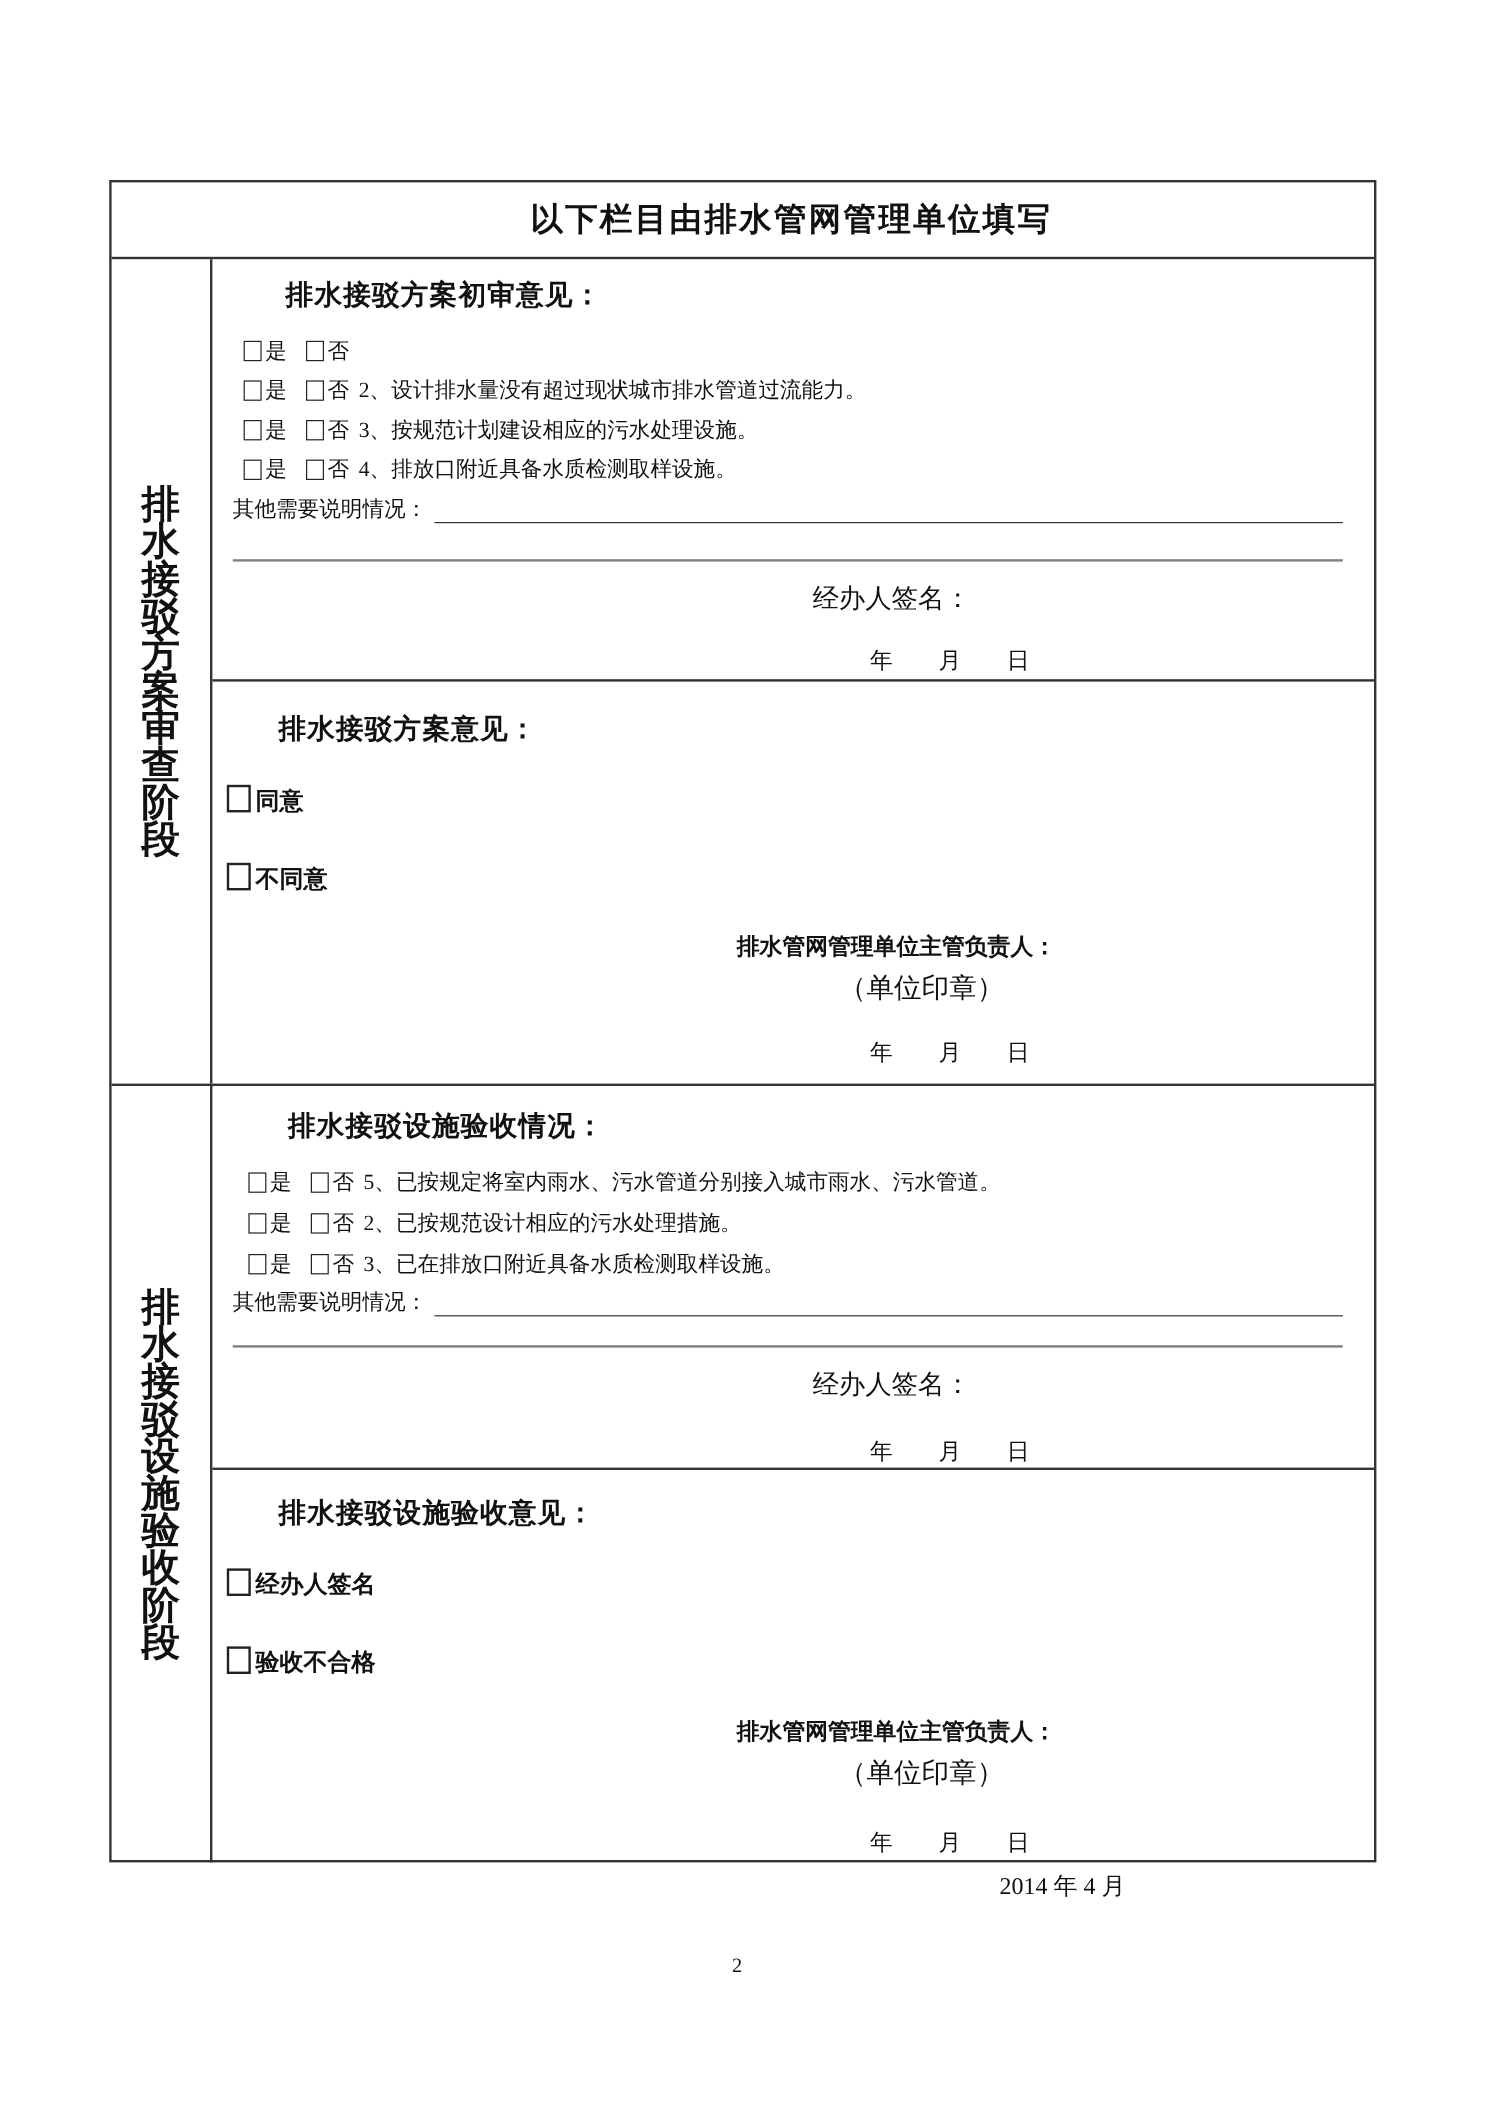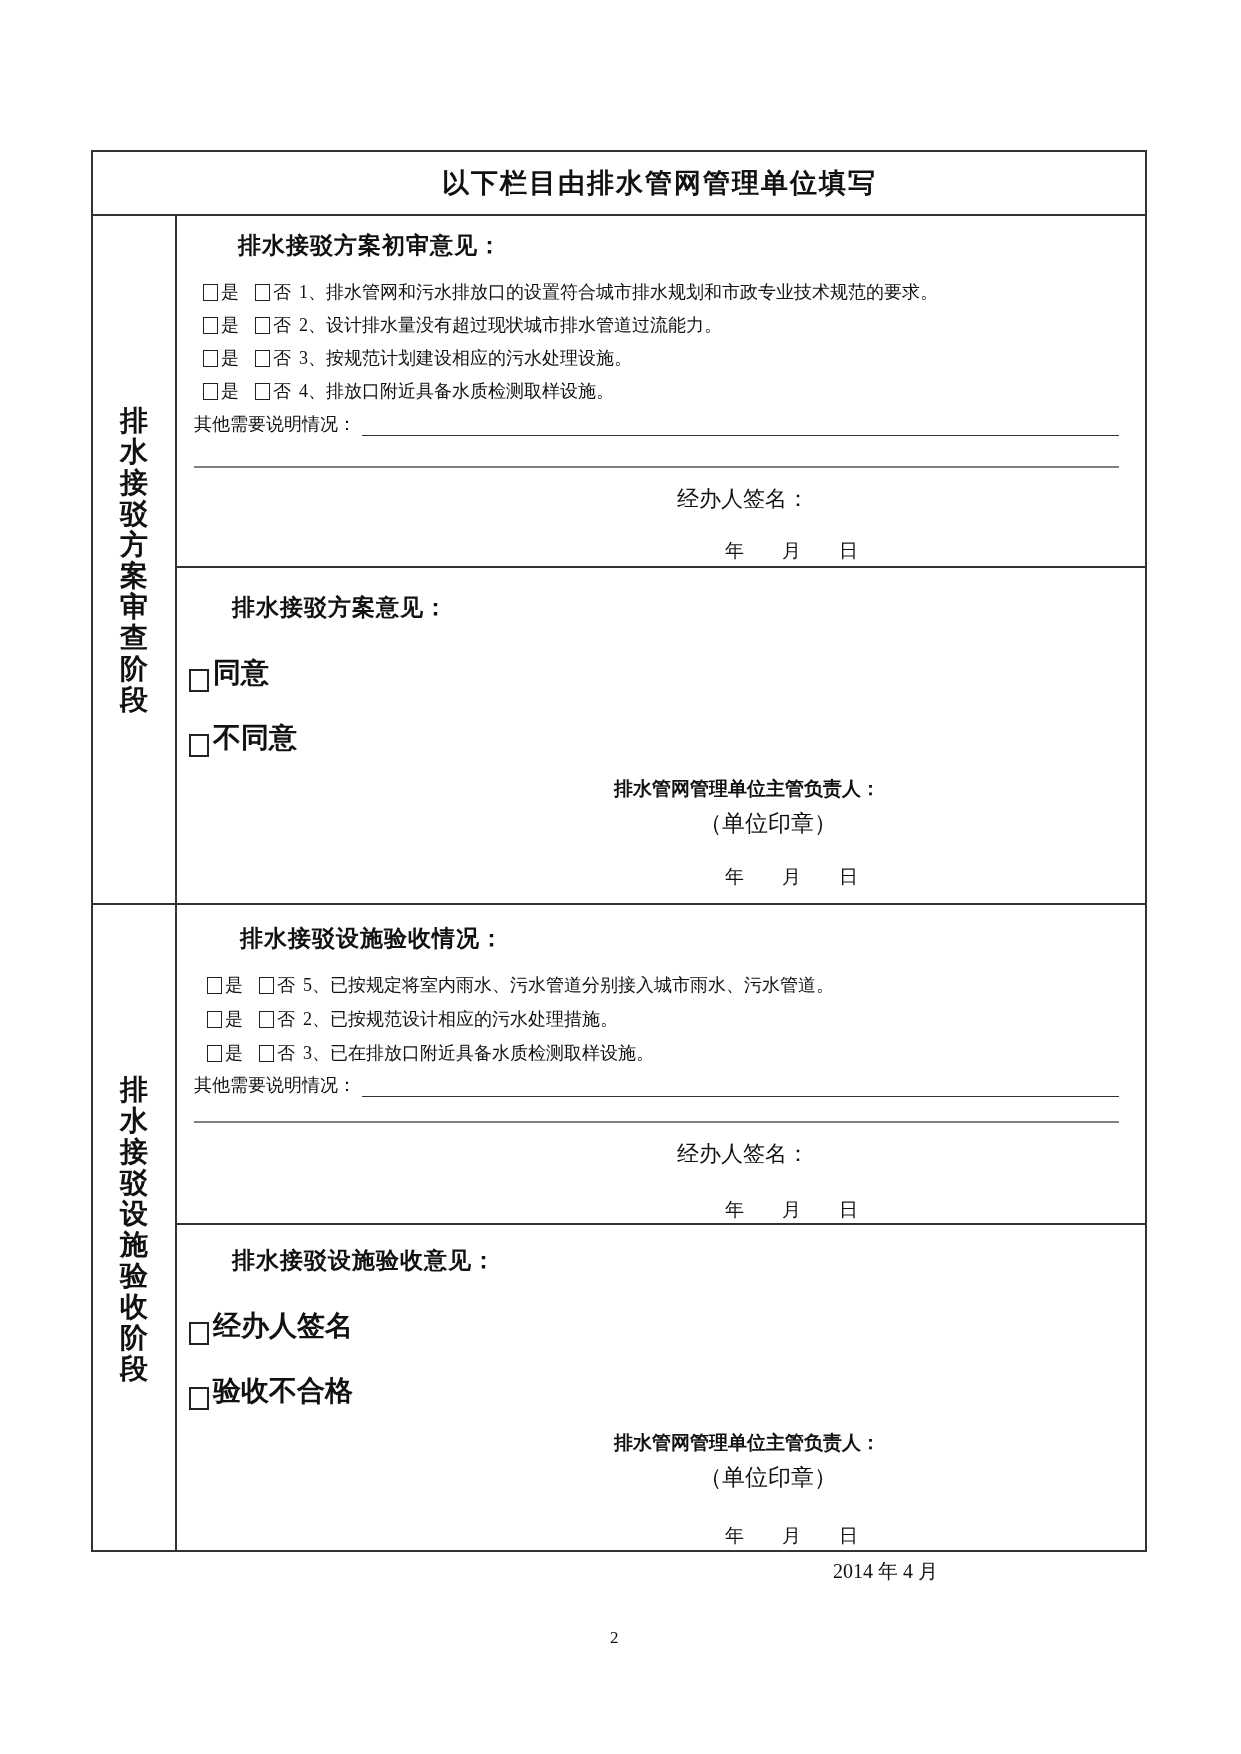--- a/index.html
+++ b/index.html
@@ -39,21 +39,21 @@
     width: 84px;
     border-right: 2px solid #333;
     display: flex;
     align-items: center;
     justify-content: center;
   }
   .side-label {
     width: 32px;
     font-family: "Liberation Sans", sans-serif;
     font-weight: bold;
-    font-size: 28px;
+    font-size: 32px;
     line-height: 31px;
     word-break: break-all;
     text-align: center;
   }
   .content-col { flex: 1; display: flex; flex-direction: column; }
   .sub-cell { position: relative; overflow: hidden; }
   .sub-cell.with-divider { border-bottom: 2px solid #333; }
   .cell-a { height: 352px; }
   .cell-b { height: 333px; }
   .cell-c { height: 320px; }
@@ -101,24 +101,24 @@
   .blank-line {
     position: absolute;
     border-bottom: 2px solid #808080;
     height: 0;
   }
   .signer-label { position: absolute; font-size: 22px; white-space: nowrap; }
   .date-label { position: absolute; font-size: 19px; white-space: nowrap; }
   .opt-line {
     position: absolute;
     display: flex;
-    align-items: flex-end;
-    font-family: "Liberation Sans", sans-serif;
-    font-weight: bold;
-    font-size: 28px;
+    align-items: flex-start;
+    font-family: "Liberation Sans", sans-serif;
+    font-weight: bold;
+    font-size: 20px;
     white-space: nowrap;
   }
   .opt-box {
     display: inline-block;
     width: 20px;
     height: 23px;
     border: 2px solid #222;
     margin-right: 4px;
     flex: none;
   }
@@ -149,21 +149,20 @@
       <div class="content-col">
 
         <div class="sub-cell with-divider cell-a">
           <div class="sec-header" style="left:18px; top:14px;">排水接驳方案初审意见：</div>
 
           <div class="cb-line" style="left:26px; top:64px;">
             <span class="cb-box"></span>
               <span class="yes-lab">是</span>
             <span class="cb-box"></span>
               <span class="no-lab">否</span>
-            <span>1、排水管网和污水排放口的设置符合城市排水规划和市政专业技术规范的要求。</span>
           </div>
           <div class="cb-line" style="left:26px; top:97px;">
             <span class="cb-box"></span>
               <span class="yes-lab">是</span>
             <span class="cb-box"></span>
               <span class="no-lab">否</span>
             <span>2、设计排水量没有超过现状城市排水管道过流能力。</span>
           </div>
           <div class="cb-line" style="left:26px; top:130px;">
             <span class="cb-box"></span>

